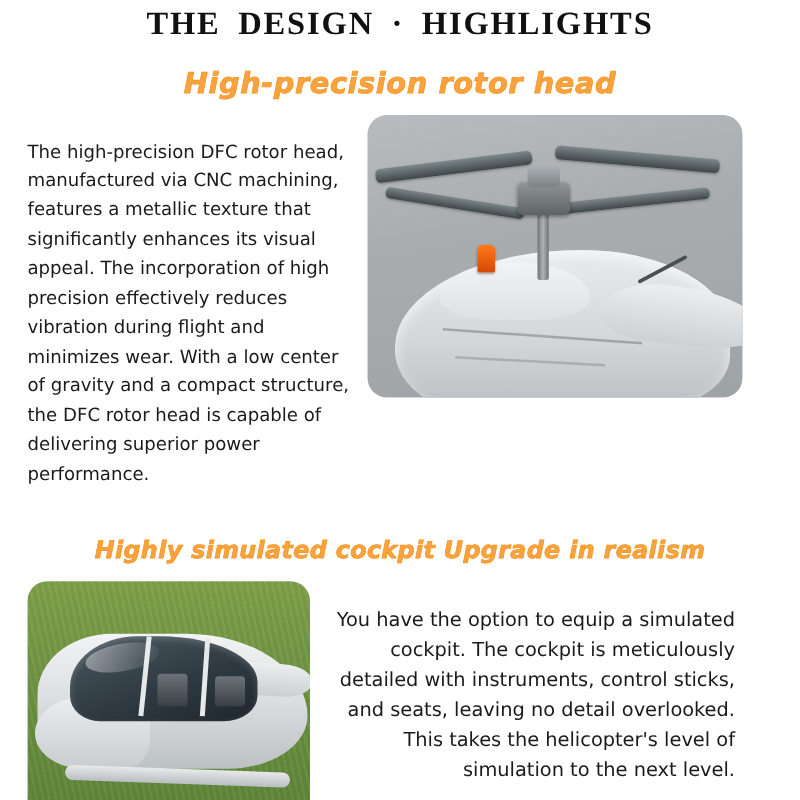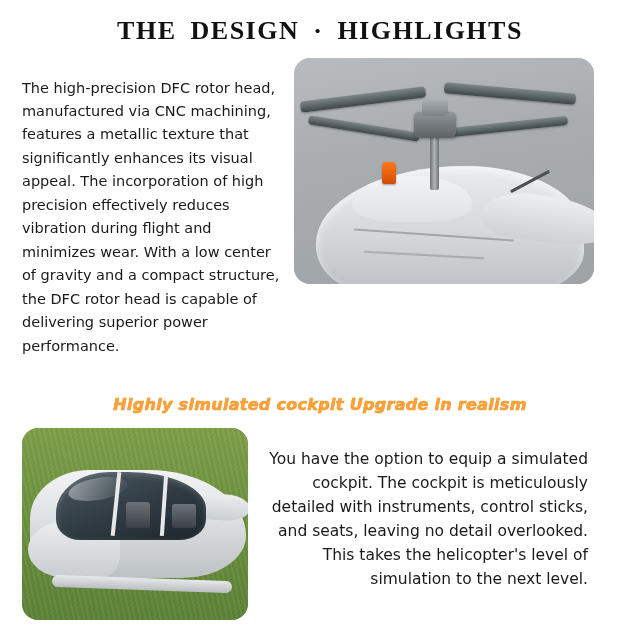--- a/index.html
+++ b/index.html
@@ -21,21 +21,21 @@
   }
 
   
   .main-title {
     text-align: center;
     font-family: "Liberation Serif", serif;
     font-size: 26px;
     font-weight: bold;
     color: #111111;
     letter-spacing: 1.5px;
-    padding-top: 16px;
+    padding-top: 4px;
     word-spacing: 6px;
   }
 
   
   .section-heading {
     text-align: center;
     font-family: "DejaVu Sans", sans-serif;
     font-weight: bold;
     font-style: italic;
     color: #F7941E;
@@ -45,21 +45,21 @@
       -1px 0 0 #ffffff,
       0 1px 0 #ffffff,
       0 -1px 0 #ffffff;
   }
   .heading-1 {
     font-size: 23px;
     margin-top: 20px;
     letter-spacing: 0.5px;
   }
   .heading-2 {
-    font-size: 16px;
+    font-size: 19px;
     margin-top: 22px;
     letter-spacing: 0.3px;
   }
   .heading-outline {
     display: inline-block;
     color: #F8A240;
     text-shadow:
       1.2px 1.2px 0 #ffffff,
       -1.2px -1.2px 0 #ffffff,
       1.2px -1.2px 0 #ffffff,
@@ -293,20 +293,23 @@
     text-align: right;
   }
 </style>
 </head>
 <body>
 
 <div class="page">
 
   <div class="main-title">THE  DESIGN · HIGHLIGHTS</div>
 
+  <div class="section-heading heading-1">
+    <span class="heading-outline">High-precision rotor head</span>
+  </div>
 
   <div class="section section-1">
     <div class="col-text-1">
       <p class="body-text">The high-precision DFC rotor head, manufactured via CNC machining, features a metallic texture that significantly enhances its visual appeal. The incorporation of high precision effectively reduces vibration during flight and minimizes wear. With a low center of gravity and a compact structure, the DFC rotor head is capable of delivering superior power performance.</p>
     </div>
     <div class="col-img-1">
       <div class="photo photo-1">
         <div class="p1-sky"></div>
         <div class="p1-body"></div>
         <div class="p1-tail"></div>

